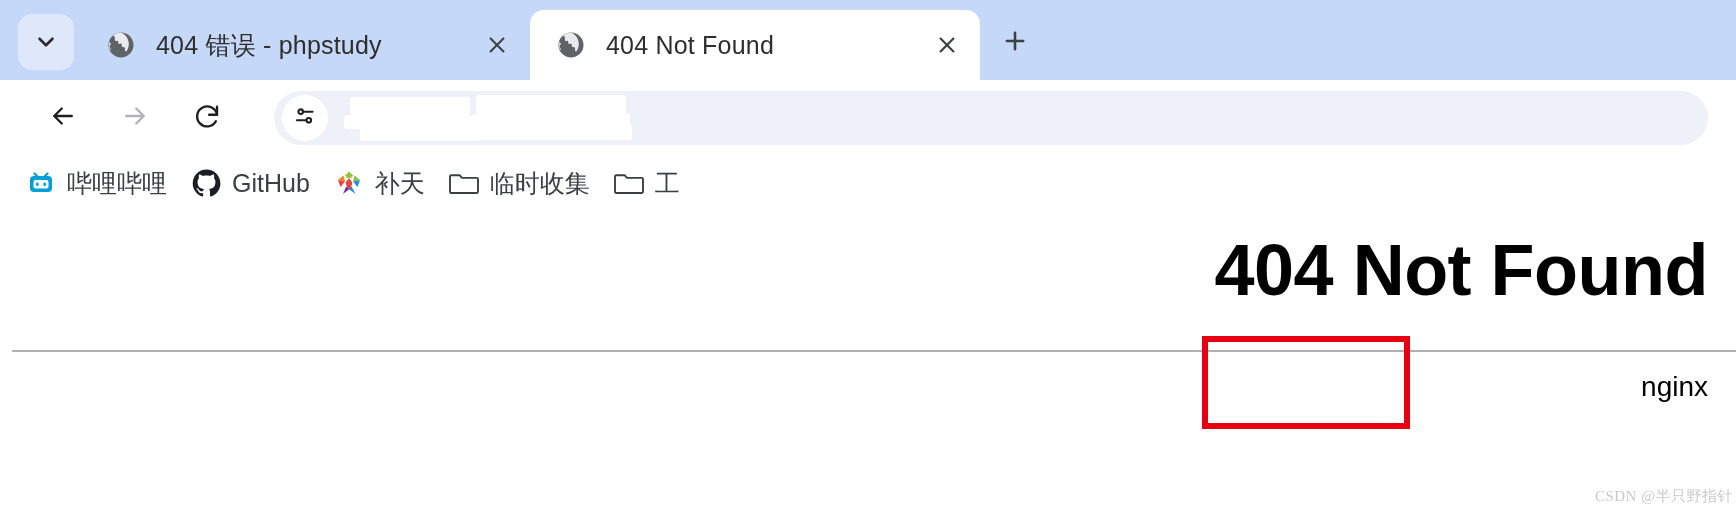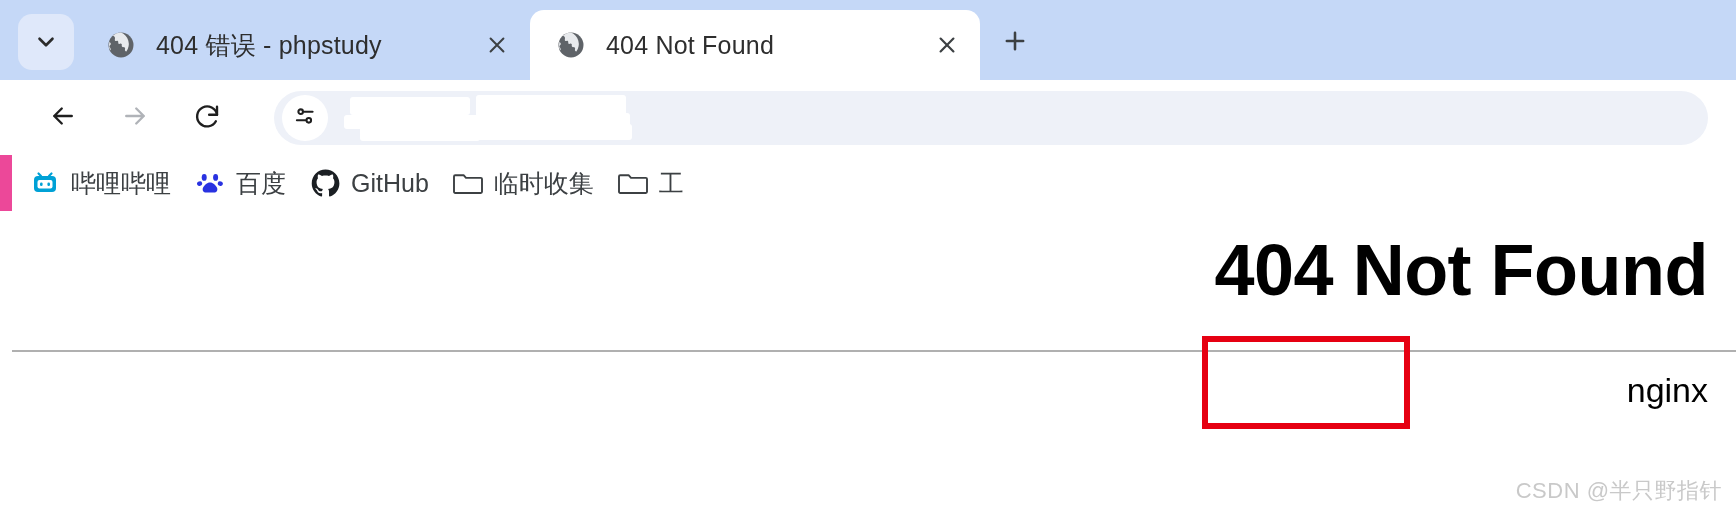--- a/index.html
+++ b/index.html
@@ -9,21 +9,21 @@
     width: 1736px; height: 510px;
     overflow: hidden;
     font-family: "Liberation Sans", "DejaVu Sans", sans-serif;
     background: #ffffff;
   }
 
   .browser {
     width: 1736px;
     height: 432px;
     position: relative;
-    background: #ec4899;
+    background: #a16207;
   }
 
   
   .tabstrip {
     height: 80px;
     background: #c5d8f7;
     position: relative;
     display: flex;
     align-items: flex-end;
     padding-left: 8px;
@@ -151,24 +151,23 @@
     background: #ffffff;
     border-radius: 3px;
   }
 
   
   .bookmarks {
     height: 56px;
     background: #ffffff;
     display: flex;
     align-items: center;
-    padding-left: 6px;
+    padding-left: 14px;
     overflow: hidden;
     position: relative;
-    margin-left: 12px;
   }
   .bm {
     display: flex;
     align-items: center;
     height: 44px;
     padding: 0 12px;
     border-radius: 8px;
     flex: 0 0 auto;
     cursor: pointer;
   }
@@ -215,44 +214,45 @@
     left: 12px;
     right: 0;
     top: 139px;
     height: 2px;
     background: #b0b0b0;
   }
   .server-sig {
     position: absolute;
     right: 28px;
     top: 160px;
-    font-size: 34px;
+    font-size: 28px;
     color: #000000;
     white-space: nowrap;
   }
 
   
   .annot-box {
     position: absolute;
     left: 1202px;
     top: 125px;
     width: 208px;
     height: 93px;
     border: 6px solid #e60012;
     pointer-events: none;
   }
 
   .watermark {
     position: absolute;
-    right: 14px;
+    right: 3px;
     bottom: 4px;
-    font-size: 22px;
+    font-size: 15px;
     color: #c9c9c9;
     white-space: nowrap;
     letter-spacing: 0.5px;
+    font-family: Liberation Serif, serif;
   }
 </style>
 </head>
 <body>
 
 <div class="browser">
 
   <div class="tabstrip">
 
     <div class="tab-search-btn">
@@ -363,43 +363,47 @@
           <rect x="6.5" y="11" width="15" height="8.5" rx="2" fill="#ffffff"></rect>
           <rect x="9" y="13.5" width="2.6" height="3.5" rx="1.2" fill="#00a1d6"></rect>
           <rect x="16.4" y="13.5" width="2.6" height="3.5" rx="1.2" fill="#00a1d6"></rect>
         </svg>
       </span>
       <span class="bm-label">哔哩哔哩</span>
     </div>
 
 
 
-    <div class="bm">
-      <span class="bm-icon">
-        <svg width="28" height="28" viewBox="0 0 28 28">
-          <ellipse cx="8.2" cy="8.4" rx="2.5" ry="3.4" fill="#2932e1"></ellipse>
-          <ellipse cx="19.6" cy="8.4" rx="2.5" ry="3.4" fill="#2932e1"></ellipse>
-          <ellipse cx="3.6" cy="14.6" rx="2.6" ry="2.2" fill="#2932e1" transform="rotate(-20 3.6 14.6)"></ellipse>
-          <ellipse cx="24.3" cy="14.6" rx="2.6" ry="2.2" fill="#2932e1" transform="rotate(20 24.3 14.6)"></ellipse>
-          <path d="M14 13.4c3.2 0 5.2 2.6 6.6 4.6 1.6 2.3.6 5.6-2.6 5.6h-8c-3.2 0-4.2-3.3-2.6-5.6 1.4-2 3.4-4.6 6.6-4.6z" fill="#2932e1"></path>
-        </svg>
-      </span>
-      <span class="bm-label">百度</span>
-    </div>
 
 
     <div class="bm">
       <span class="bm-icon">
         <svg width="29" height="29" viewBox="0 0 24 24">
           <path fill="#1b1f23" d="M12 .5C5.7.5.6 5.6.6 11.9c0 5 3.3 9.3 7.8 10.8.6.1.8-.2.8-.6v-2.2c-3.2.7-3.9-1.5-3.9-1.5-.5-1.3-1.3-1.7-1.3-1.7-1-.7.1-.7.1-.7 1.1.1 1.7 1.2 1.7 1.2 1 1.8 2.7 1.3 3.4 1 .1-.8.4-1.3.7-1.6-2.6-.3-5.3-1.3-5.3-5.8 0-1.3.5-2.3 1.2-3.1-.1-.3-.5-1.5.1-3.1 0 0 1-.3 3.2 1.2.9-.3 1.9-.4 2.9-.4s2 .1 2.9.4c2.2-1.5 3.2-1.2 3.2-1.2.6 1.6.2 2.8.1 3.1.8.8 1.2 1.8 1.2 3.1 0 4.5-2.7 5.5-5.3 5.8.4.4.8 1.1.8 2.2v3.3c0 .3.2.7.8.6 4.6-1.5 7.8-5.8 7.8-10.8C23.4 5.6 18.3.5 12 .5z"></path>
         </svg>
       </span>
       <span class="bm-label">GitHub</span>
     </div>
 
+    <div class="bm">
+      <span class="bm-icon">
+        <svg width="30" height="30" viewBox="0 0 30 30">
+          <path d="M15 3.5l3 7-7.5-2.5z" fill="#f5a623"></path>
+          <path d="M15 3.5l-3 7 7.5-2.5z" fill="#7ac943"></path>
+          <path d="M26 12l-7 1.5 4.5 5.5z" fill="#1e90d8"></path>
+          <path d="M26 12l-7 1.5 1.5-6z" fill="#8bc34a"></path>
+          <path d="M4 12l7 1.5-1.5-6z" fill="#f5821f"></path>
+          <path d="M4 12l7 1.5L6.5 19z" fill="#e8453c"></path>
+          <path d="M9 26l3-7 5.8 0z" fill="#7b1fa2"></path>
+          <path d="M21.5 26l-3.7-7-5.8 0z" fill="#1e88e5"></path>
+          <path d="M15 10l3.4 4.6-1.5 5.6h-3.8l-1.5-5.6z" fill="#e8453c"></path>
+        </svg>
+      </span>
+      <span class="bm-label">补天</span>
+    </div>
 
 
     <div class="bm">
       <span class="bm-icon">
         <svg width="30" height="26" viewBox="0 0 30 26">
           <path d="M2.2 5.2h8.4l2.4 2.7h14.8c.7 0 1.2.5 1.2 1.2v12.7c0 .7-.5 1.2-1.2 1.2H2.2c-.7 0-1.2-.5-1.2-1.2V6.4c0-.7.5-1.2 1.2-1.2z" fill="none" stroke="#3c4043" stroke-width="1.9" stroke-linejoin="round"></path>
         </svg>
       </span>
       <span class="bm-label">临时收集</span>
     </div>

